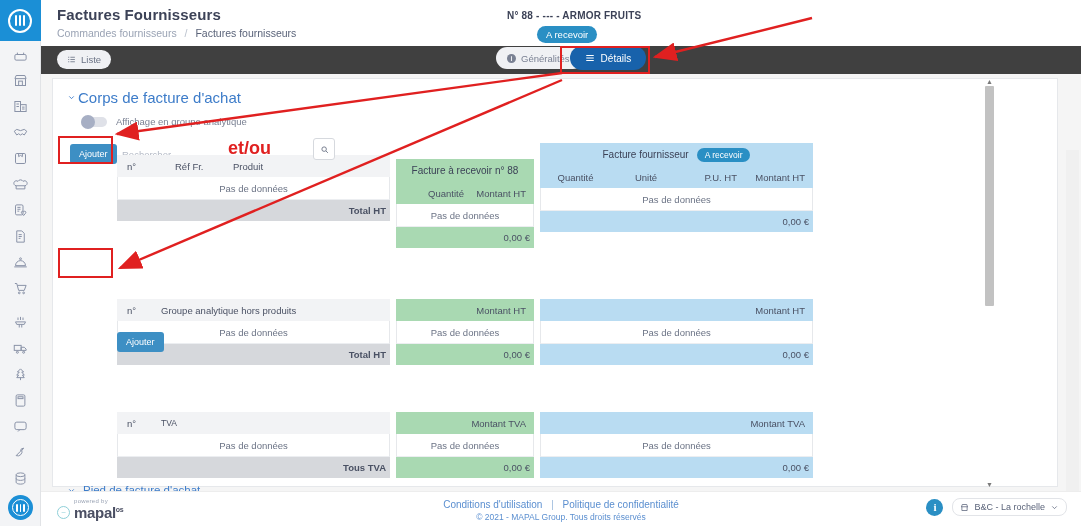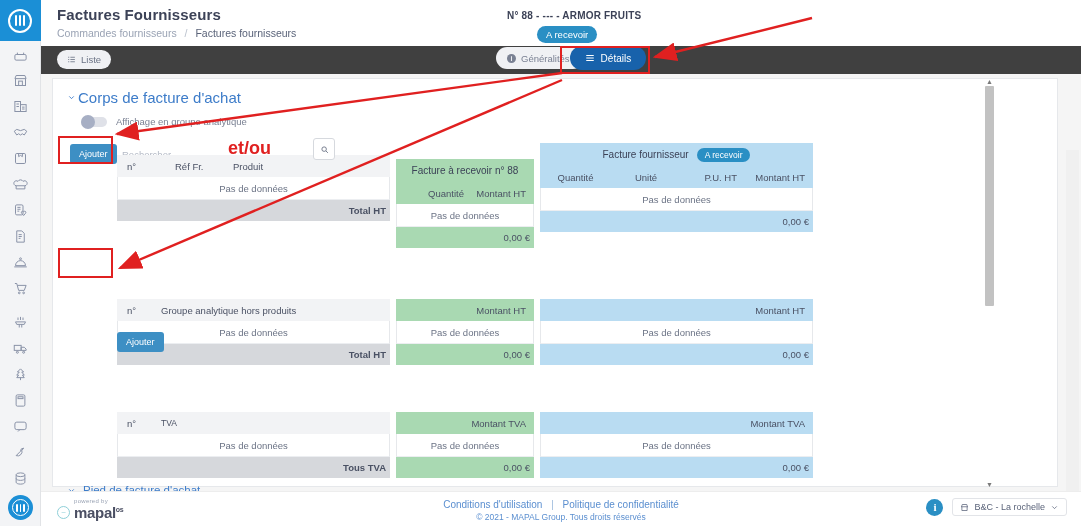--- a/index.html
+++ b/index.html
@@ -238,21 +238,21 @@
     position:absolute; left:0; right:0; top:20px; text-align:center;
     font-size:8.5px; color:#5b8fd0;
   }
   .foot-right { position:absolute; right:14px; top:6px; display:flex;align-items:center;gap:9px; }
   .info-icon {
     width:17px;height:17px;border-radius:50%;background:#2a8fc4;color:#fff;
     font-size:11px;font-weight:bold;display:flex;align-items:center;justify-content:center;
     font-family:"Liberation Serif", serif; cursor:pointer;
   }
   .site-select {
-    display:flex;align-items:center;gap:5px;border:1px solid #e2e4e8;border-radius:3px;
+    display:flex;align-items:center;gap:5px;border:1px solid #e2e4e8;border-radius:8px;
     padding:3px 7px;font-size:9px;color:#5a6379;cursor:pointer;
   }
   .site-select svg{width:9px;height:9px;}
 
   
   .annot { position:absolute; left:0; top:0; width:1081px; height:526px; pointer-events:none; z-index:7; }
 </style>
 </head>
 <body>
 

